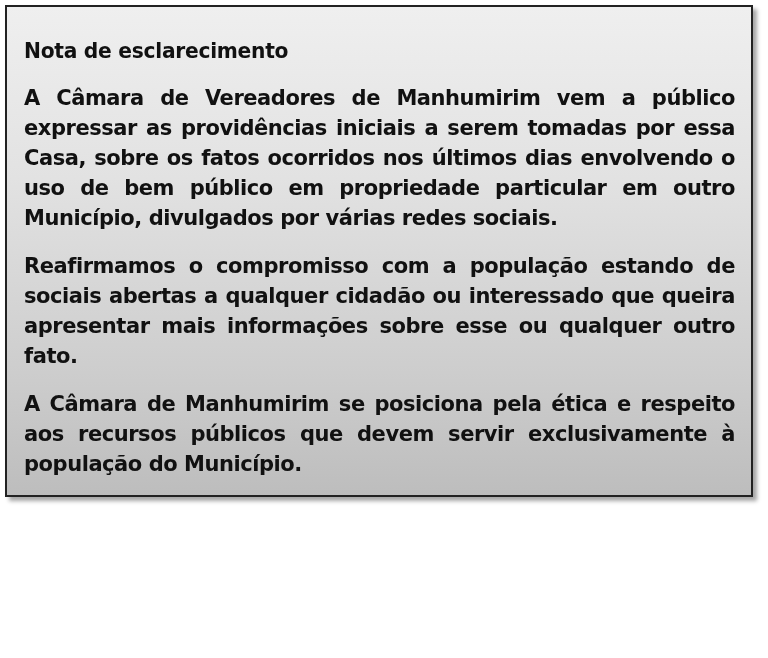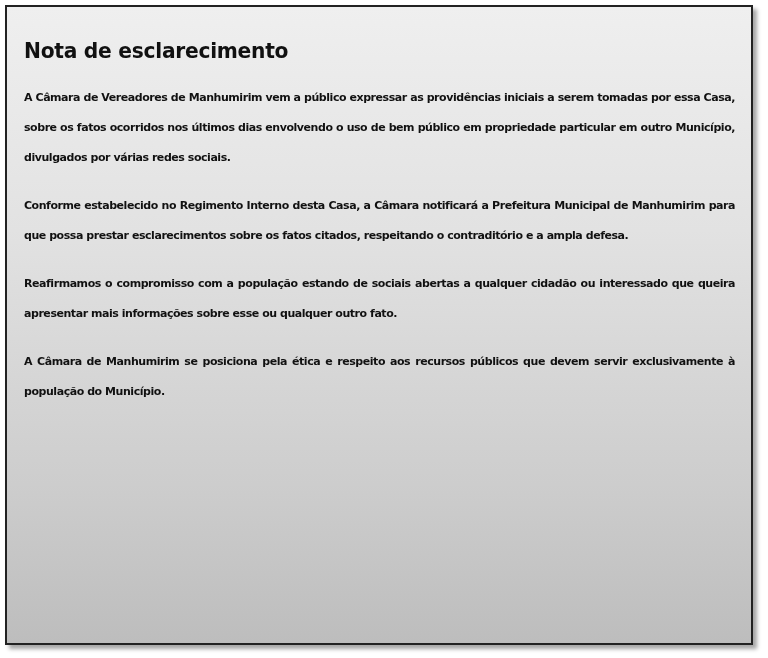--- a/index.html
+++ b/index.html
@@ -8,50 +8,49 @@
       background: #ffffff;
       width: 768px;
       height: 658px;
       overflow: hidden;
     }
     .note-box {
       position: absolute;
       left: 5px;
       top: 5px;
       width: 748px;
-      height: 640px;
+      height: 492px;
       box-sizing: border-box;
       border: 2px solid #222222;
       background: linear-gradient(to bottom, #efefef 0%, #e2e2e2 35%, #cdcdcd 75%, #bdbdbd 100%);
       box-shadow: 4px 4px 4px rgba(0,0,0,0.35);
       padding: 30px 16px 0 17px;
       font-family: "DejaVu Sans", "Liberation Sans", sans-serif;
       color: #111111;
     }
     .note-title {
       margin: 0 0 18px 0;
       font-size: 22px;
       font-weight: bold;
       line-height: 28px;
       letter-spacing: -0.3px;
       transform: scaleX(0.92);
       transform-origin: left center;
       white-space: nowrap;
     }
     .note-paragraph {
       margin: 0 0 18px 0;
-      font-size: 11px;
+      font-size: 21px;
       font-weight: bold;
       line-height: 30px;
       text-align: justify;
       letter-spacing: -0.45px;
     }
   </style>
 </head>
 <body>
 
 <div class="note-box">
   <h1 class="note-title">Nota de esclarecimento</h1>
   <p class="note-paragraph">A Câmara de Vereadores de Manhumirim vem a público expressar as providências iniciais a serem tomadas por essa Casa, sobre os fatos ocorridos nos últimos dias envolvendo o uso de bem público em propriedade particular em outro Município, divulgados por várias redes sociais.</p>
-  <p class="note-paragraph">Conforme estabelecido no Regimento Interno desta Casa, a Câmara notificará a Prefeitura Municipal de Manhumirim para que possa prestar esclarecimentos sobre os fatos citados, respeitando o contraditório e a ampla defesa.</p>
   <p class="note-paragraph">Reafirmamos o compromisso com a população estando de sociais abertas a qualquer cidadão ou interessado que queira apresentar mais informações sobre esse ou qualquer outro fato.</p>
   <p class="note-paragraph">A Câmara de Manhumirim se posiciona pela ética e respeito aos recursos públicos que devem servir exclusivamente à população do Município.</p>
 </div>
 
 </body></html>

